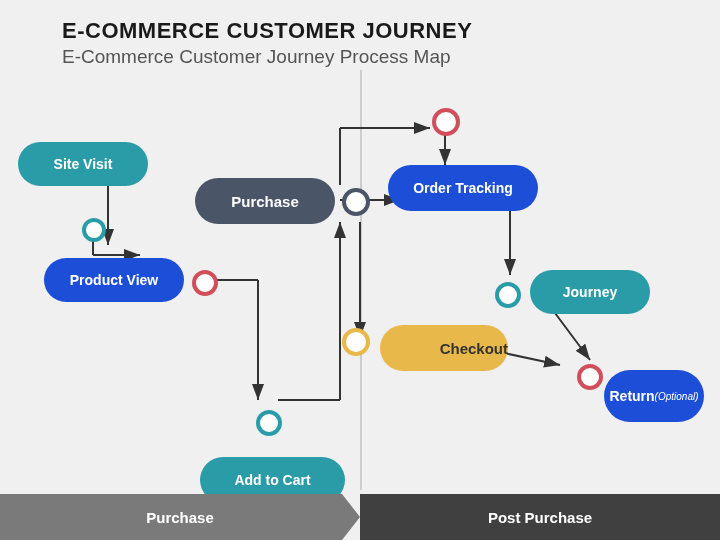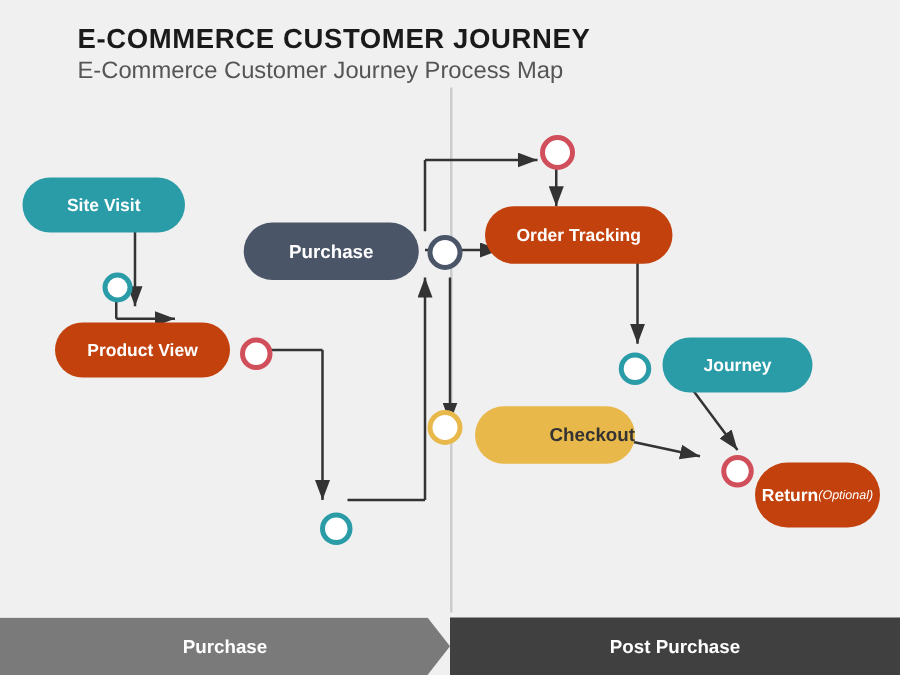--- a/index.html
+++ b/index.html
@@ -70,21 +70,21 @@
       user-select: none;
     }
 
     .node-teal {
       background: #2a9ca8;
     }
     .node-dark {
       background: #4a5568;
     }
     .node-red {
-      background: #c2410c;
+      background: #1d4ed8;
     }
     .node-yellow {
       background: #e8b84b;
     }
 
     
     .circle-node {
       position: absolute;
       border-radius: 50%;
       background: #fff;
@@ -230,20 +230,23 @@
     <div class="node node-red" style="left:388px; top:95px; width:150px; height:46px; font-size:14px;">
       <span>Order Tracking</span>
     </div>
 
     <div class="circle-node circle-teal" style="left:495px; top:212px; width:26px; height:26px;"></div>
 
     <div class="node node-teal" style="left:530px; top:200px; width:120px; height:44px; font-size:14px;">
       <span>Journey</span>
     </div>
 
+    <div class="node node-teal" style="left:200px; top:387px; width:145px; height:46px; font-size:14px;">
+      <span>Add to Cart</span>
+    </div>
 
     <div class="circle-node circle-teal" style="left:256px; top:340px; width:26px; height:26px;"></div>
 
     <div class="circle-node circle-yellow" style="left:342px; top:258px; width:28px; height:28px;"></div>
 
     <div class="node node-yellow" style="left:380px; top:255px; width:128px; height:46px; font-size:15px; color:#333;justify-content:flex-end;">
       <span>Checkout</span>
     </div>
 
     <div class="circle-node circle-red" style="left:577px; top:294px; width:26px; height:26px;"></div>

